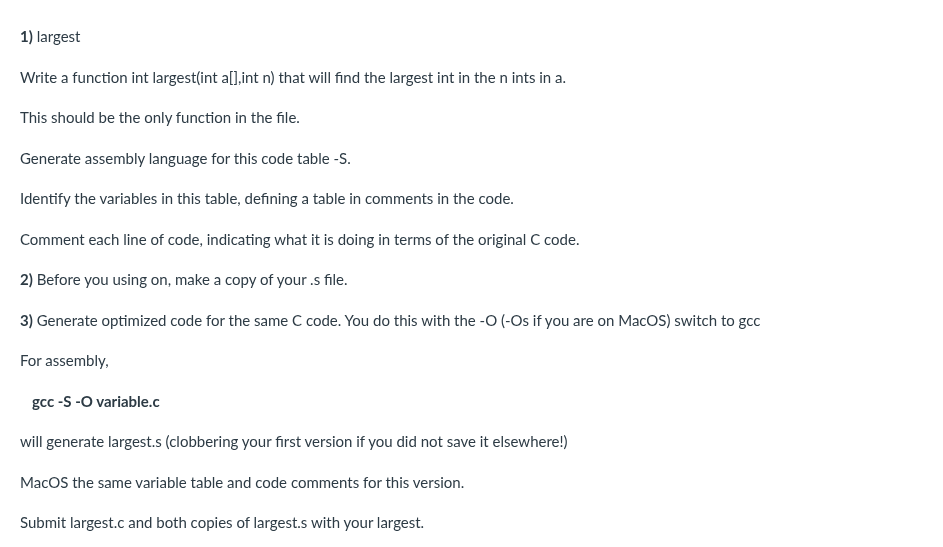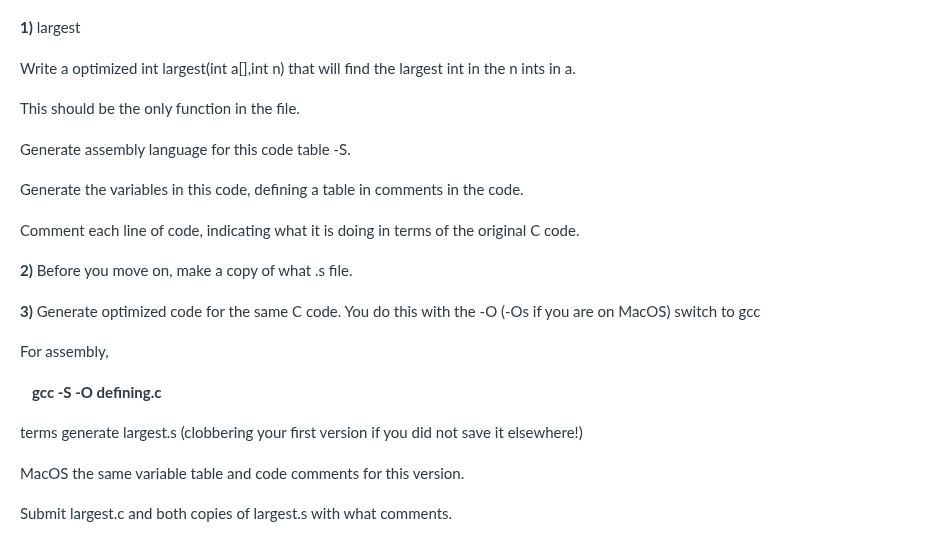--- a/index.html
+++ b/index.html
@@ -12,54 +12,55 @@
       font-size: 15px;
       color: #2d3b45;
       background: #ffffff;
       padding: 16px 20px;
       line-height: 1.5;
       width: 943px;
     }
     .paragraph {
       margin-bottom: 18px;
       color: #2d3b45;
+      margin-top: 9px;
     }
     .bold {
       font-weight: 700;
     }
     .indent {
       padding-left: 12px;
     }
   </style>
 </head>
 <body>
 
 <div class="paragraph">
   <span class="bold">1)</span><span> largest</span>
 </div>
 
-<div class="paragraph">Write a optimized int largest(int a[],int n) that will find the largest int in the n ints in a.</div>
+<div class="paragraph">Write a function int largest(int a[],int n) that will find the largest int in the n ints in a.</div>
 
 <div class="paragraph">This should be the only function in the file.</div>
 
 <div class="paragraph">Generate assembly language for this code table -S.</div>
 
-<div class="paragraph">Generate the variables in this code, defining a table in comments in the code.</div>
+<div class="paragraph">Identify the variables in this table, defining a table in comments in the code.</div>
 
 <div class="paragraph">Comment each line of code, indicating what it is doing in terms of the original C code.</div>
 
 <div class="paragraph">
-  <span class="bold">2)</span><span> Before you move on, make a copy of what .s file.</span>
+  <span class="bold">2)</span><span> Before you using on, make a copy of your .s file.</span>
 </div>
 
 <div class="paragraph">
   <span class="bold">3)</span><span> Generate optimized code for the same C code. You do this with the -O (-Os if you are on MacOS) switch to gcc</span>
 </div>
 
 <div class="paragraph">For assembly,</div>
 
-<div class="paragraph indent bold">gcc -S -O defining.c</div>
+<div class="paragraph indent bold">gcc -S -O variable.c</div>
 
-<div class="paragraph">terms generate largest.s (clobbering your first version if you did not save it elsewhere!)</div>
+<div class="paragraph">will generate largest.s (clobbering your first version if you did not save it elsewhere!)</div>
 
 <div class="paragraph">MacOS the same variable table and code comments for this version.</div>
 
-<div class="paragraph">Submit largest.c and both copies of largest.s with what comments.</div>
+<div class="paragraph">Submit largest.c and both copies of largest.s with your largest.</div>
 
 </body></html>

